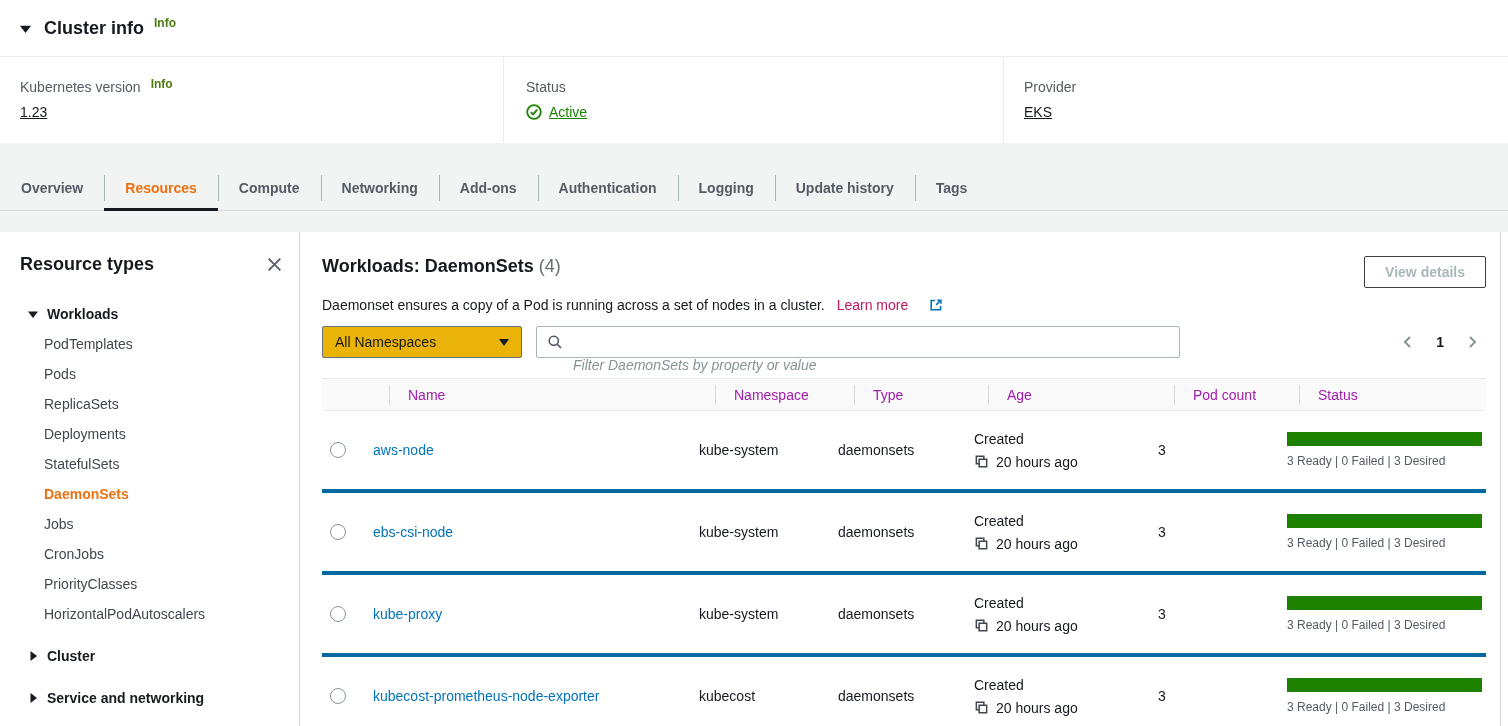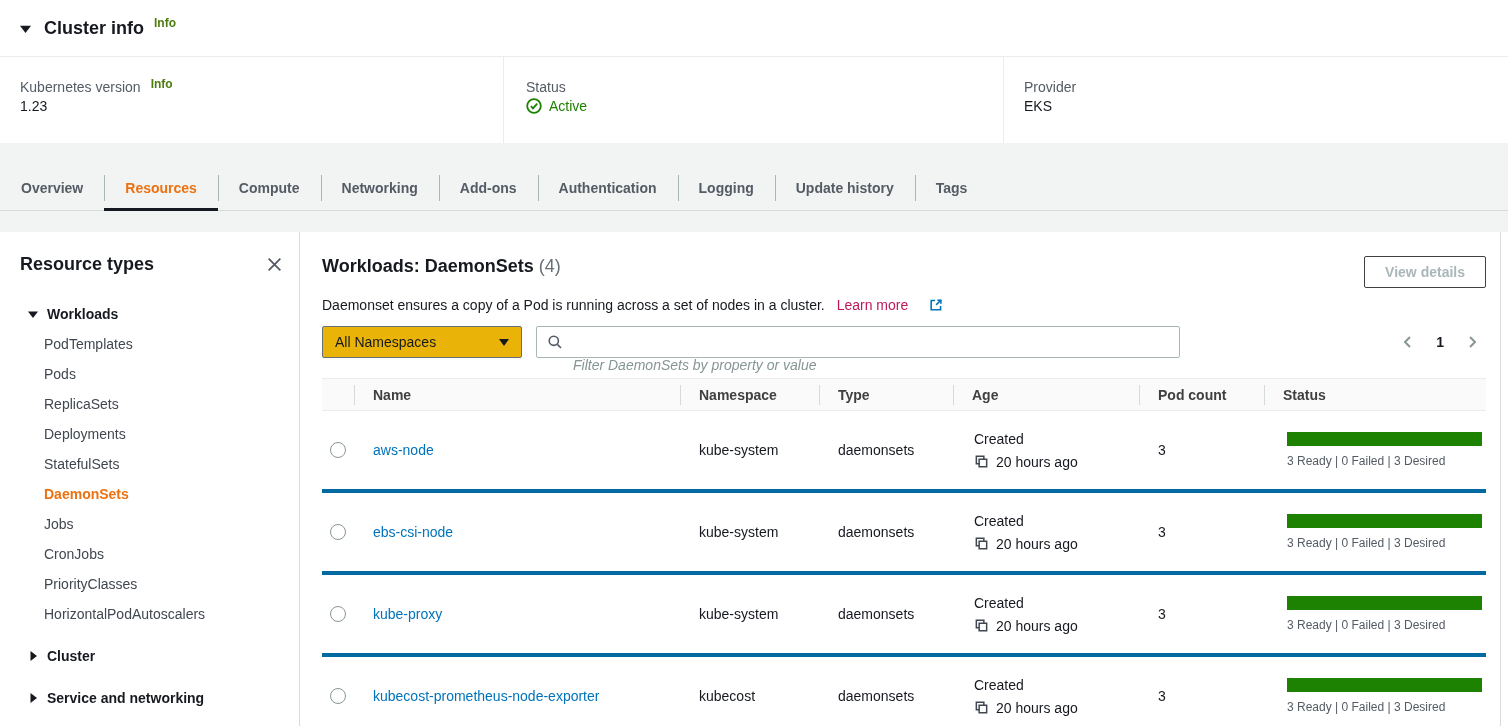--- a/index.html
+++ b/index.html
@@ -24,21 +24,21 @@
   }
 
   
   .cluster-info { height:86px; background:#fff; display:flex; }
   .info-col { padding:22px 0 0 20px; }
   .info-col.c1 { width:503px; }
   .info-col.c2 { width:500px; border-left:1px solid #eaeded; padding-left:22px; }
   .info-col.c3 { flex:1; border-left:1px solid #eaeded; }
   .info-label { color:#545b64; display:flex; align-items:center; }
   .info-label .info-link { top:-3px; }
-  .info-value { margin-top:3px; color:#16191f; }
+  .info-value { margin-top:9px; color:#16191f;text-decoration:underline; }
   .status-value { color:#1d8102; display:flex; align-items:center; gap:7px; }
 
   
   .tabs { margin-top:23px; height:45px; border-bottom:1px solid #d5dbdb; display:flex; }
   .tab {
     position:relative; display:flex; align-items:center; padding:0 21px;
     font-weight:700; color:#545b64; cursor:pointer; white-space:nowrap;
   }
   .tab + .tab::before {
     content:""; position:absolute; left:0; top:50%; transform:translateY(-50%);
@@ -99,21 +99,21 @@
   .filter input { border:none; outline:none; flex:1; font:inherit; color:#6d28d9; background:transparent;margin-top:45px; }
   .filter input::placeholder { color:#879596; font-style:italic; }
   .pagination { margin-left:auto; display:flex; align-items:center; gap:8px; padding-right:2px; }
   .page-btn { background:none; border:none; padding:4px; cursor:pointer; }
   .page-num { font-weight:700; color:#16191f; padding:0 8px; }
 
   
   .table { margin-top:20px; }
   .trow { display:grid; grid-template-columns:32px 326px 139px 134px 186px 125px 1fr; align-items:center; }
   .thead { height:33px; background:#fafafa; border-top:1px solid #eaeded; border-bottom:1px solid #eaeded; }
-  .th { position:relative; font-weight:700; color:#404040; padding-left:19px; height:100%; display:flex; align-items:center; }
+  .th { position:relative; font-weight:400; color:#a21caf; padding-left:19px; height:100%; display:flex; align-items:center;margin-left:35px; }
   .th + .th::before {
     content:""; position:absolute; left:0; top:50%; transform:translateY(-50%);
     height:20px; width:1px; background:#d5dbdb;
   }
   .tr { height:82px; border-bottom:4px solid #0369a1; }
   .td { padding-left:19px; }
   .td.sel, .th.sel { padding-left:0; display:flex; justify-content:center; }
   .td.age { padding-left:21px; }
   .td.status { padding-left:23px; }
   .radio { width:16px; height:16px; border:1px solid #879596; border-radius:50%; background:#fff; display:inline-block; cursor:pointer; }

